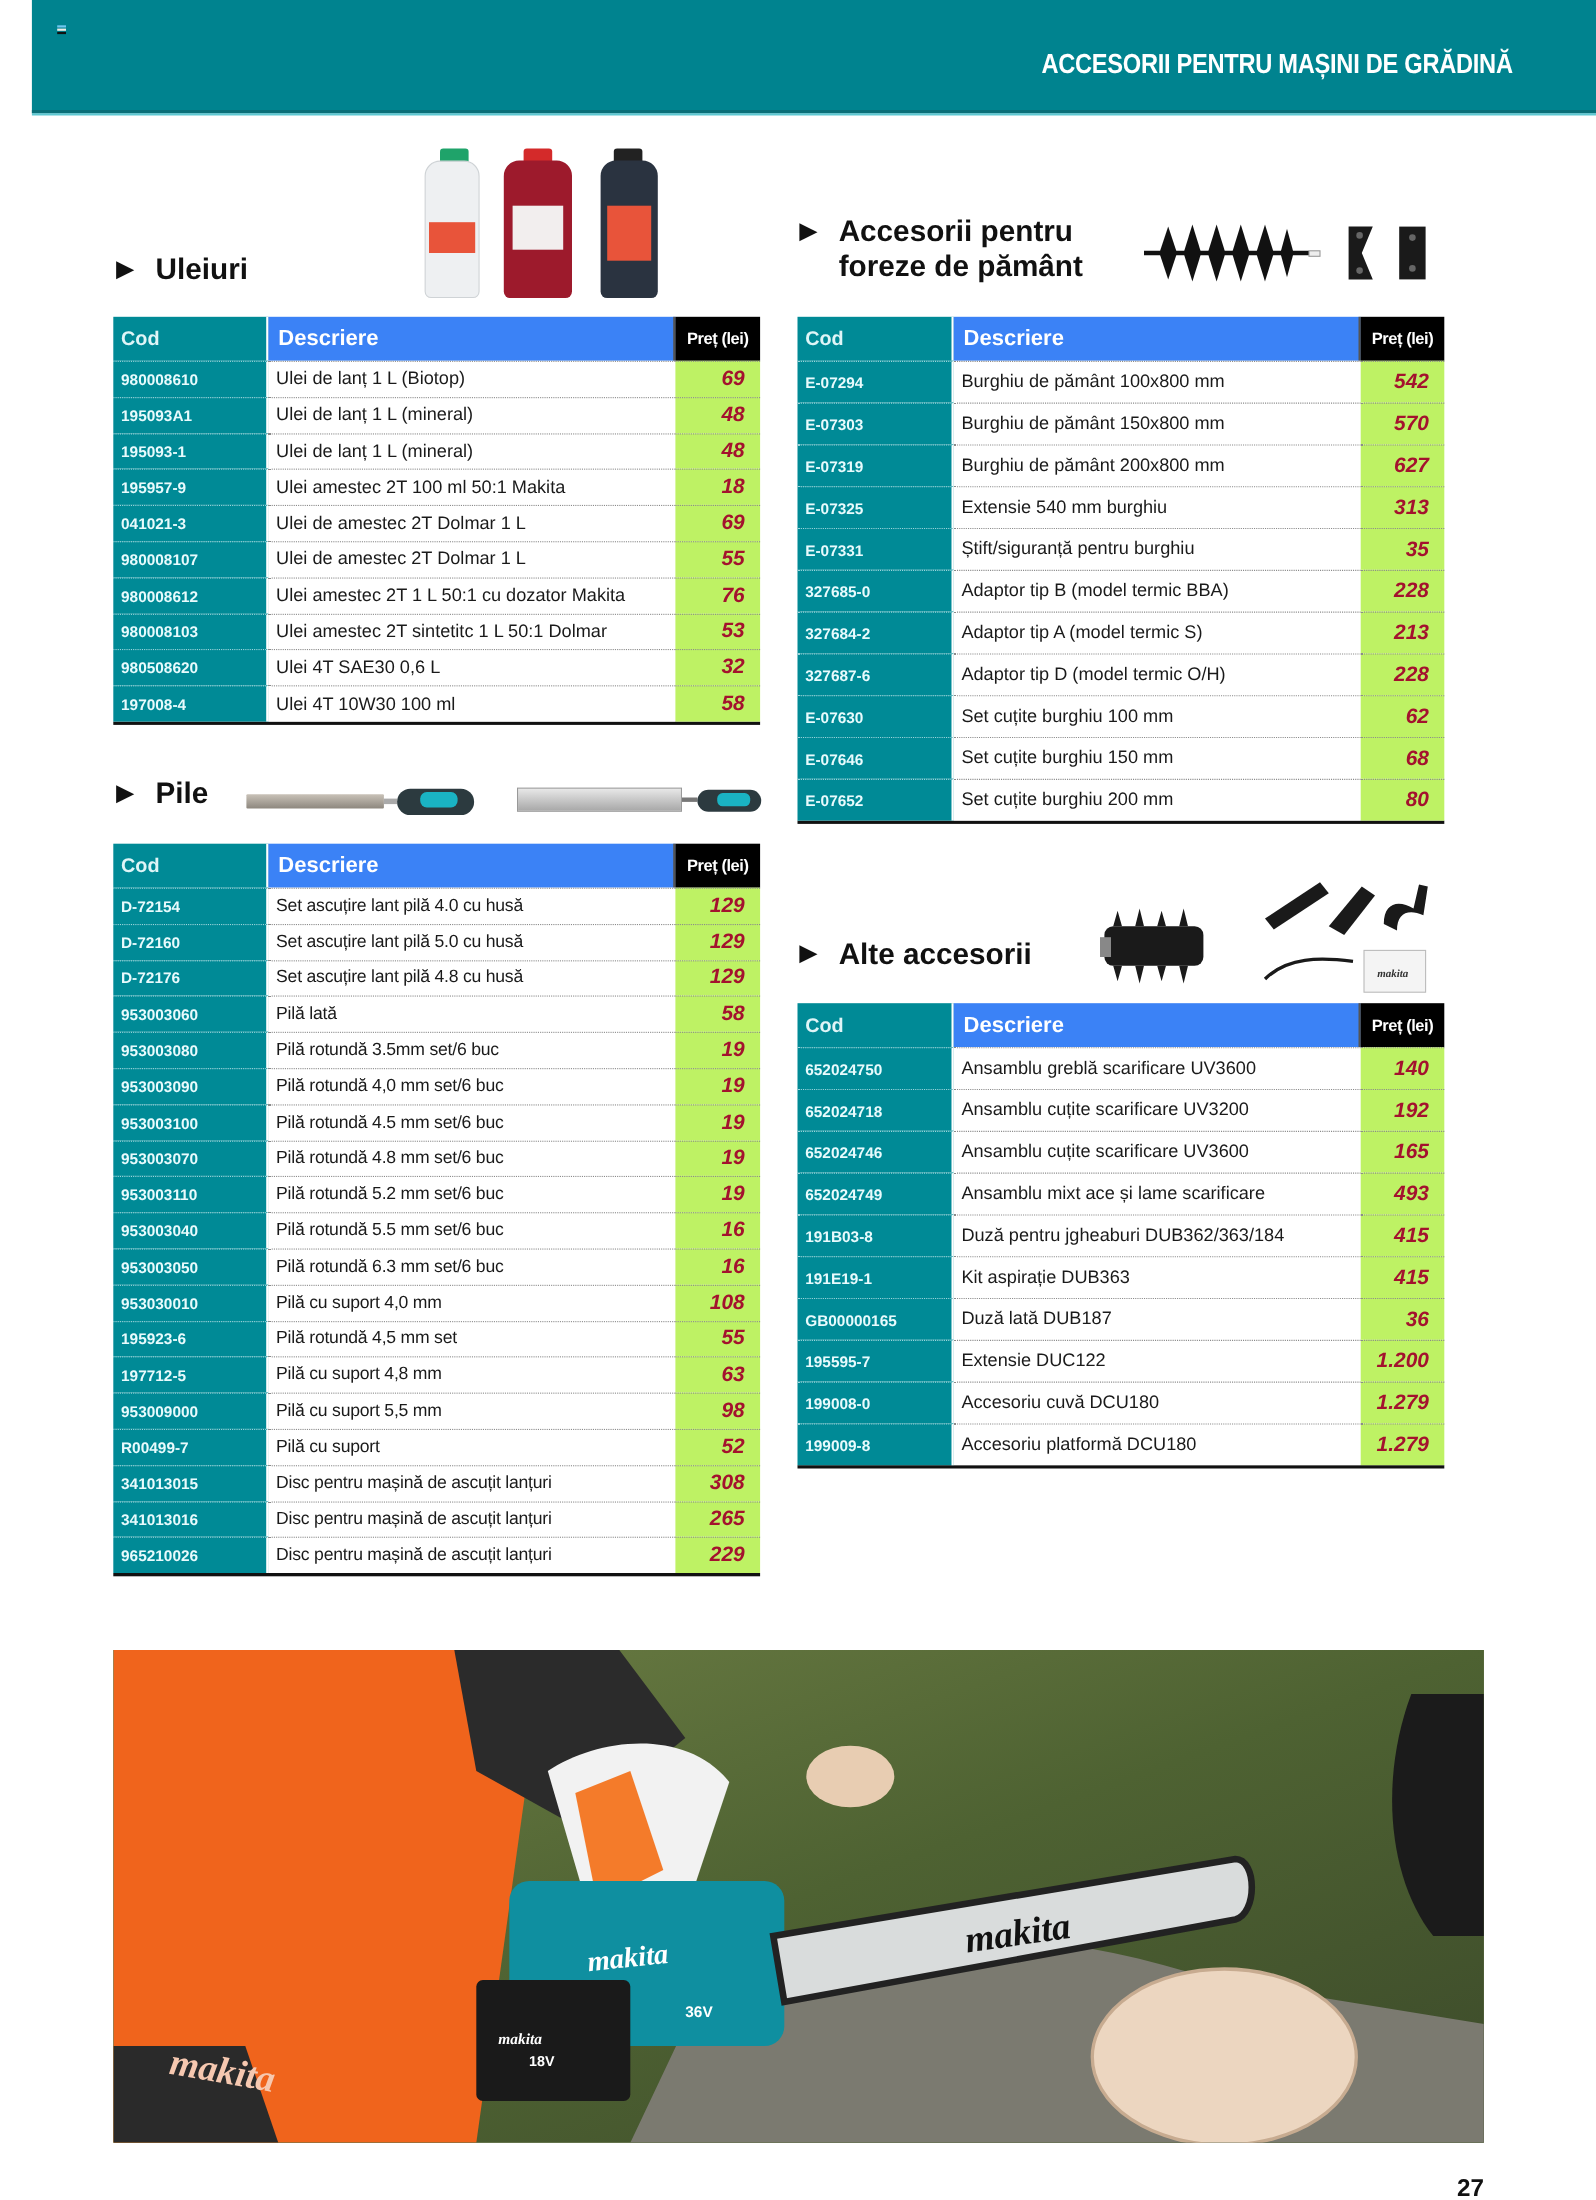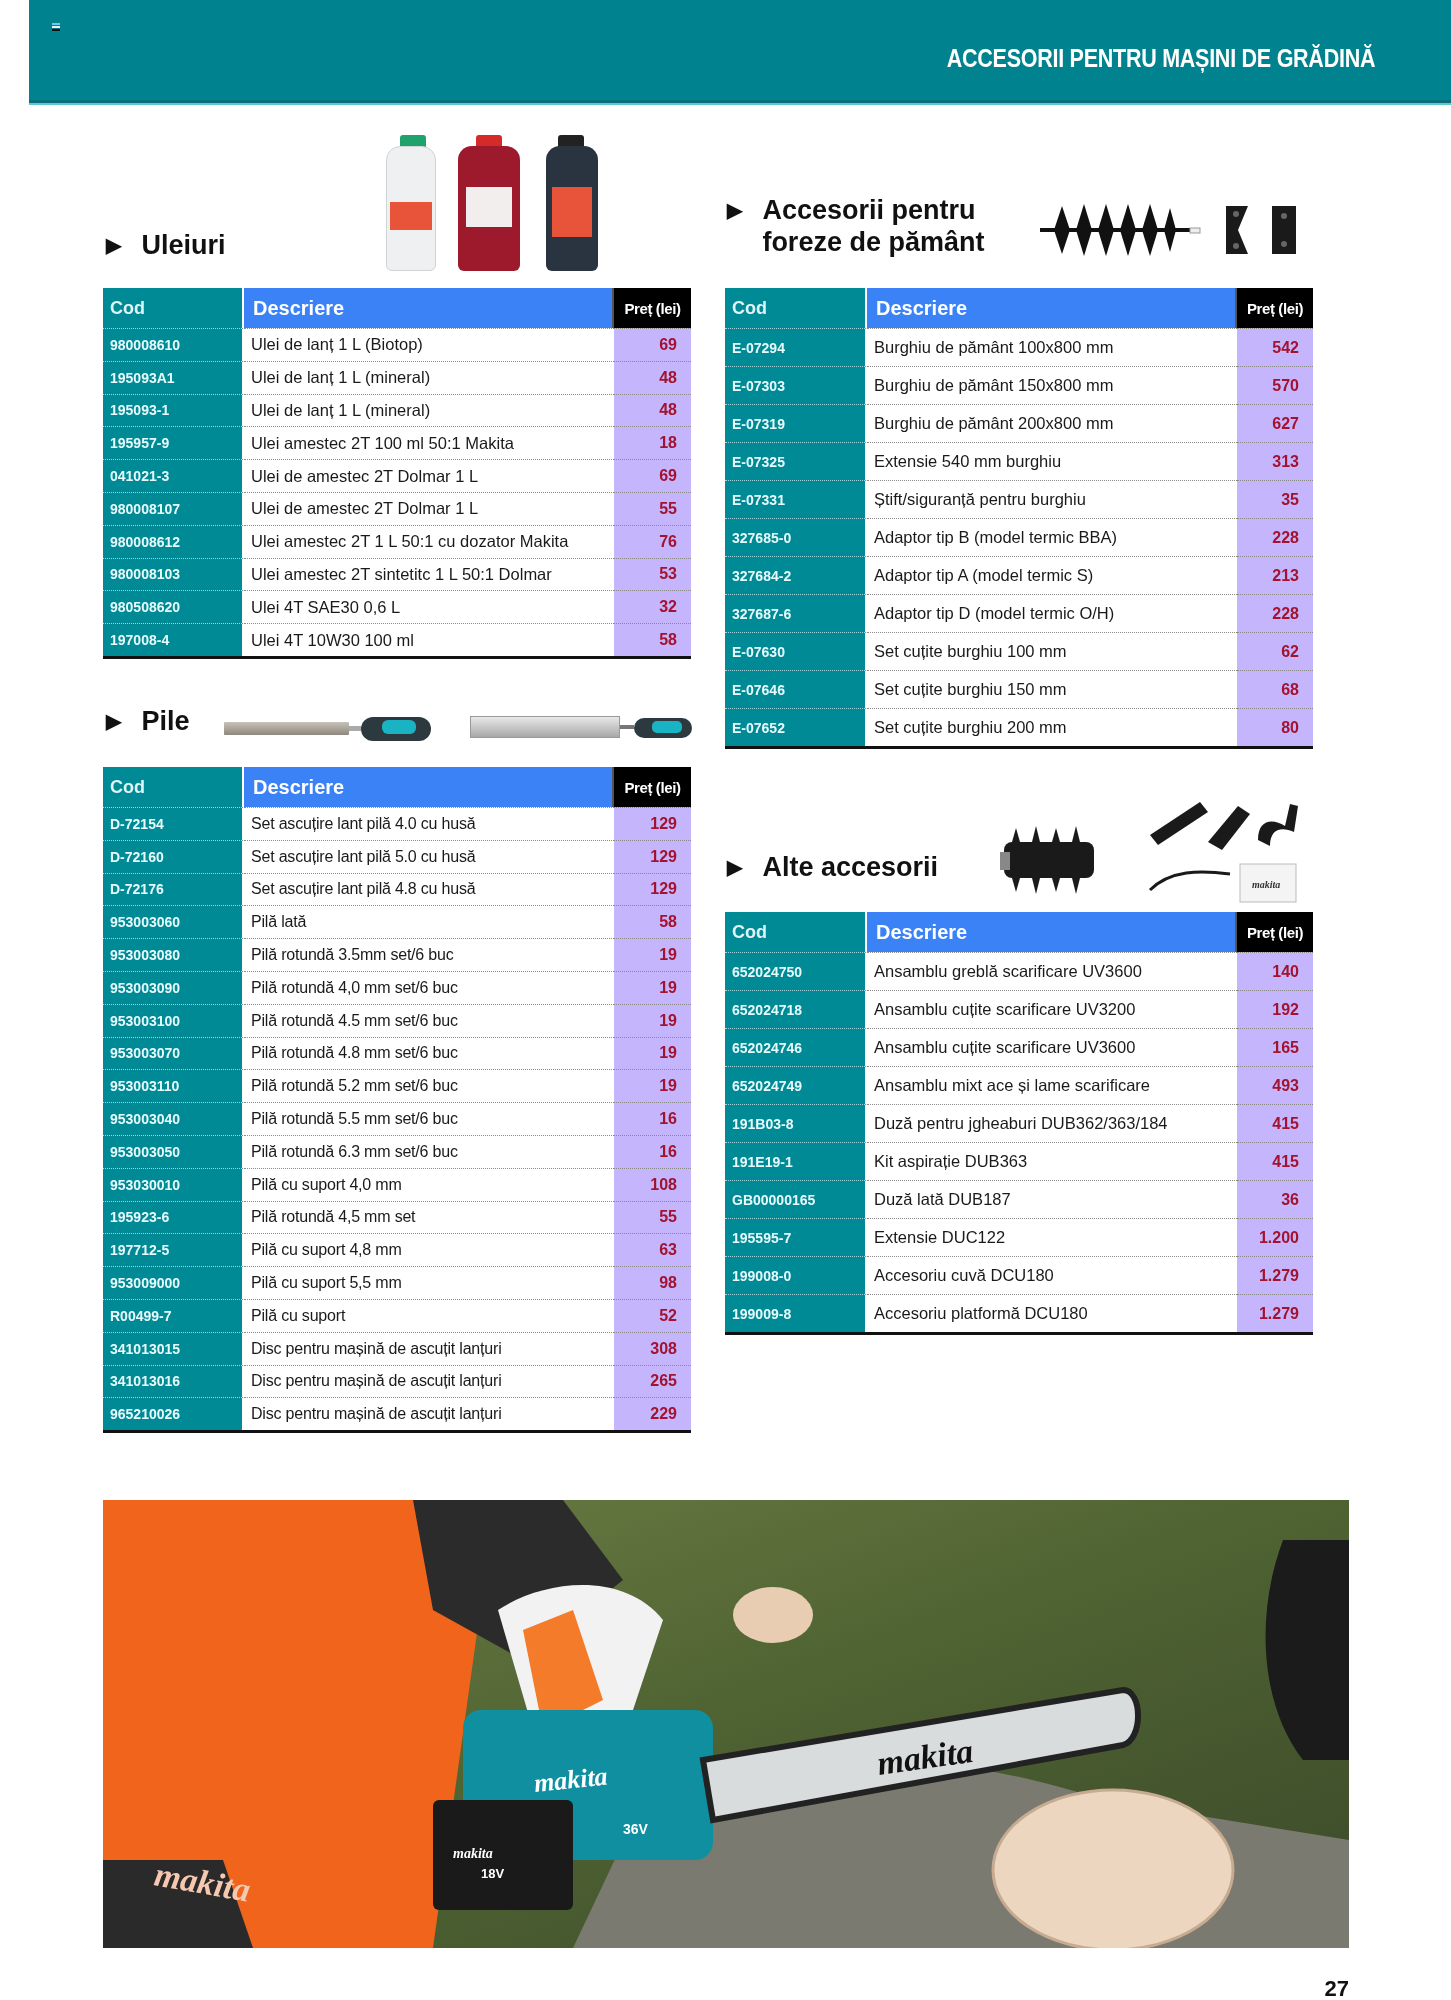--- a/index.html
+++ b/index.html
@@ -19,21 +19,21 @@
   .section-title .arrow { font-size: 20px; margin-right: 20px; line-height: 32px; }
 
   .tbl { position: absolute; border-collapse: collapse; }
   .tbl .hrow { display: flex; height: 40px; }
   .tbl .hcod { background: #008a96; color: #dff5f7; font-weight: bold; font-size: 18px; padding-left: 7px; display: flex; align-items: center; border-right: 2px solid #fff; }
   .tbl .hdesc { background: #3b82f6; color: #fff; font-weight: bold; font-size: 20px; padding-left: 9px; display: flex; align-items: center; border-right: 2px solid #555; }
   .tbl .hpret { background: #000; color: #fff; font-weight: bold; font-size: 15px; display: flex; align-items: center; justify-content: center; letter-spacing: -0.4px; }
   .tbl .row { display: flex; }
   .tbl .cod { background: #008a96; color: #e8fbfd; font-weight: bold; font-size: 14px; padding-left: 7px; display: flex; align-items: center; border-top: 1px dotted #9fd6dc; border-right: 2px solid #fff; }
   .tbl .desc { color: #1a1a1a; font-size: 16.5px; padding-left: 7px; display: flex; align-items: center; border-top: 1px dotted #8a8a8a; background: #fff; }
-  .tbl .pret { color: #a3122e; font-weight: bold; font-size: 16px; display: flex; align-items: center; justify-content: flex-end; padding-right: 14px; border-top: 1px dotted #8a8a8a; background: #c4b5fd; }
+  .tbl .pret { color: #a3122e; font-weight: bold; font-size: 19px; display: flex; align-items: center; justify-content: flex-end; padding-right: 14px; border-top: 1px dotted #8a8a8a; background: #bef264; font-style: italic; }
   .tbl .bottom-line { height: 3px; background: #111; }
 
   .t-uleiuri { left: 103px; top: 288px; width: 588px; }
   .t-uleiuri .hcod, .t-uleiuri .cod { width: 141px; }
   .t-uleiuri .hdesc, .t-uleiuri .desc { width: 370px; }
   .t-uleiuri .hpret, .t-uleiuri .pret { width: 77px; }
   .t-uleiuri .row { height: 32.8px; }
 
   .t-pile { left: 103px; top: 767px; width: 588px; }
   .t-pile .hcod, .t-pile .cod { width: 141px; }

